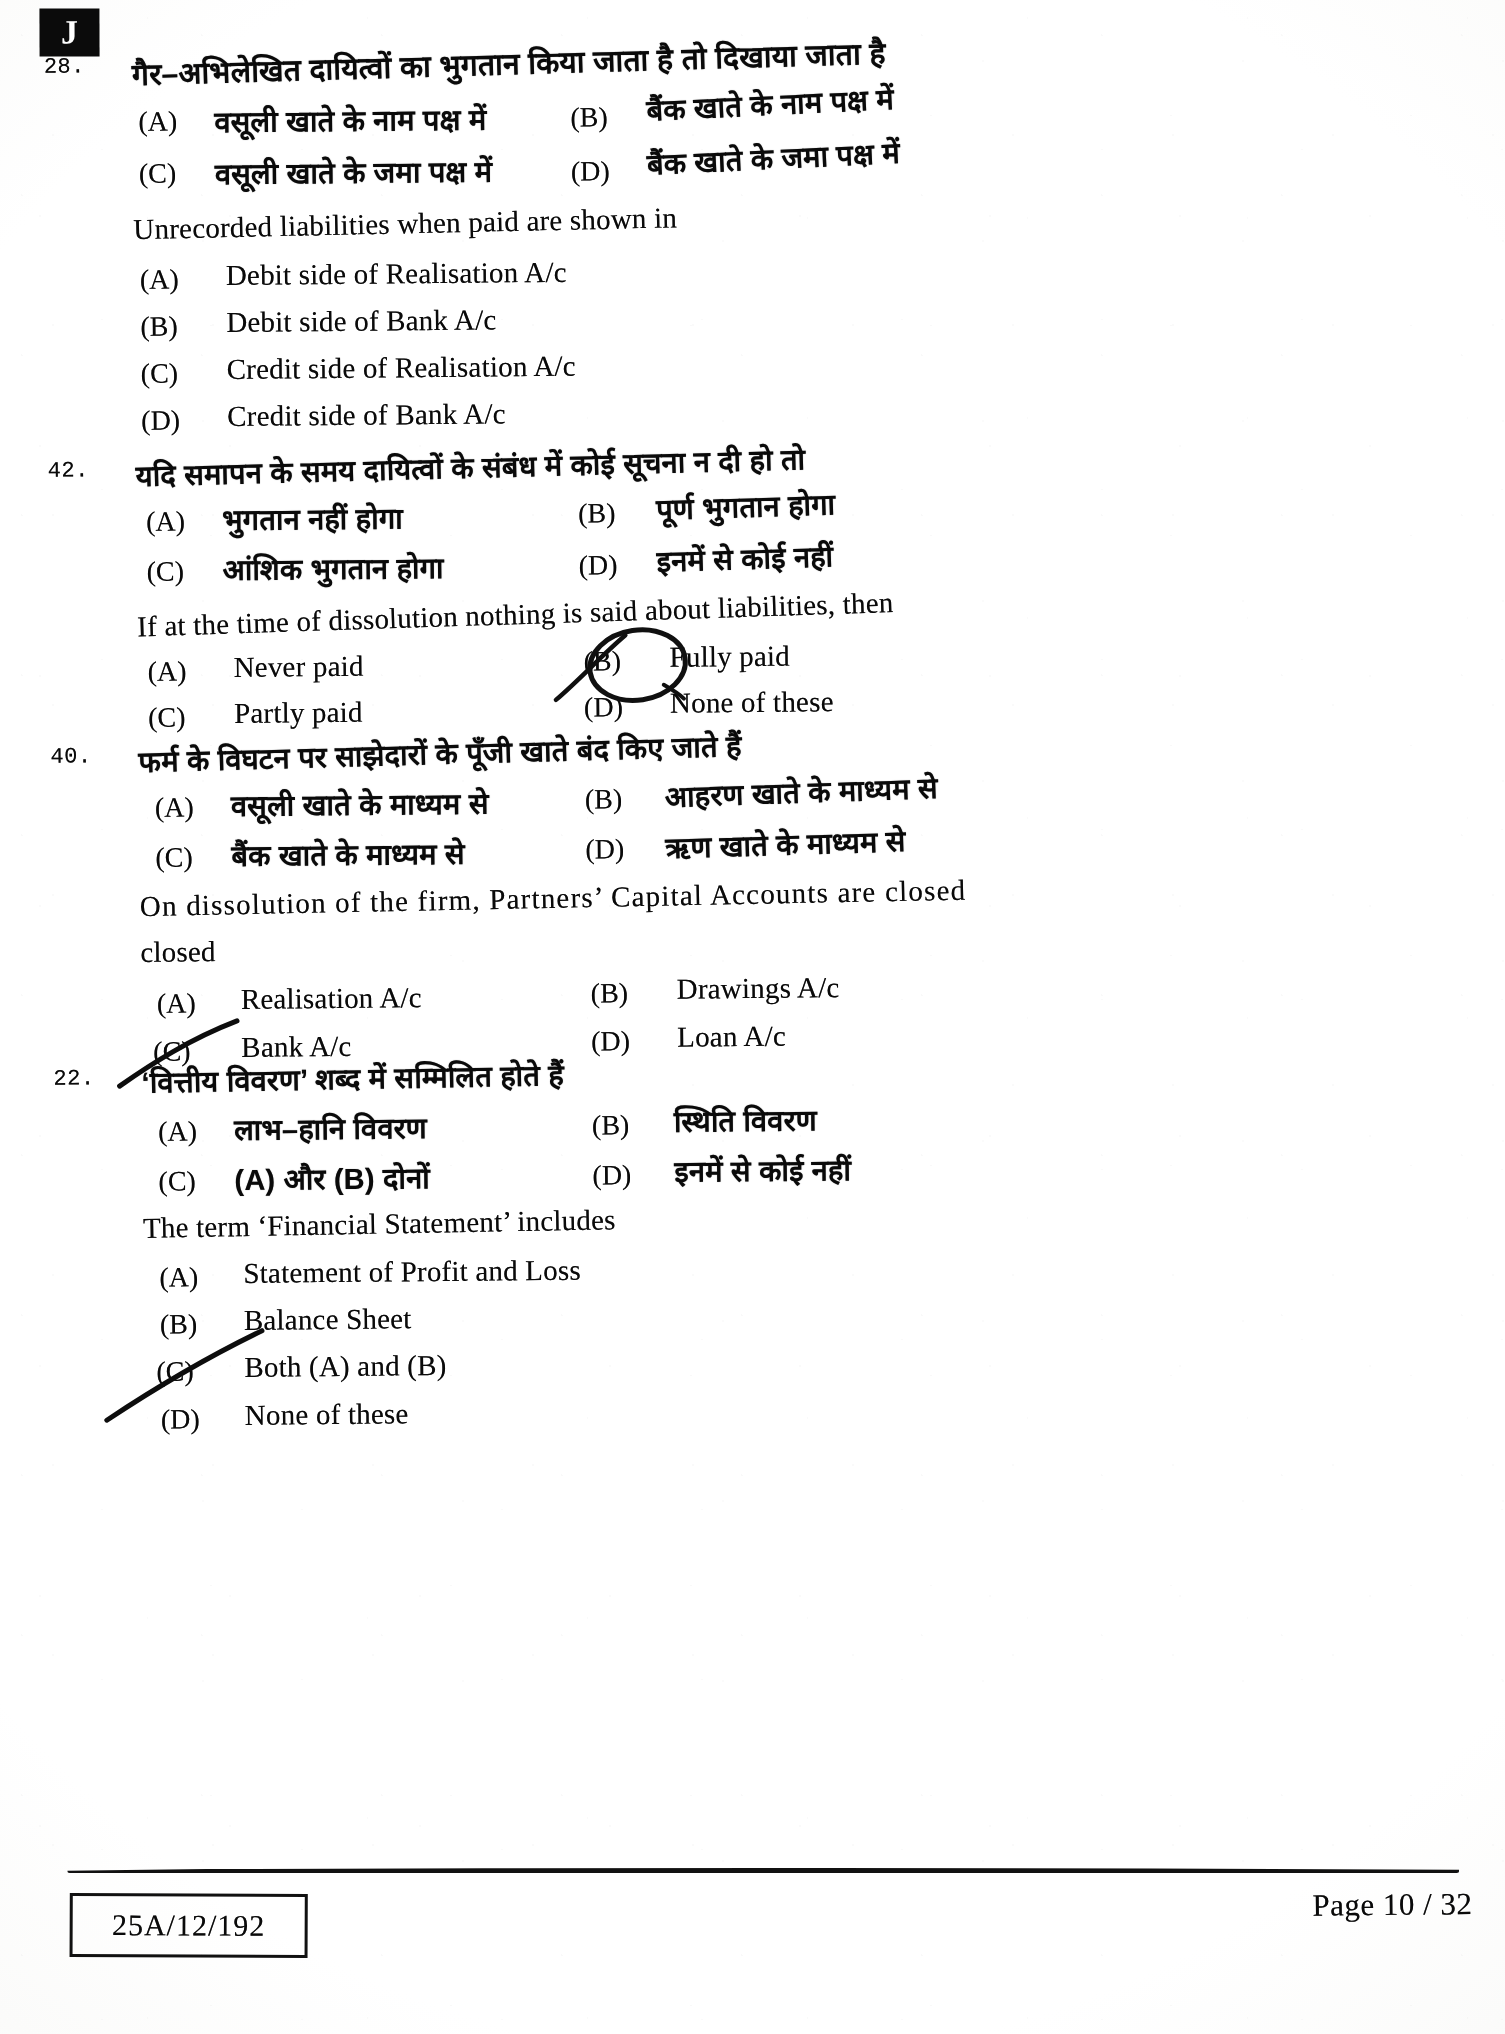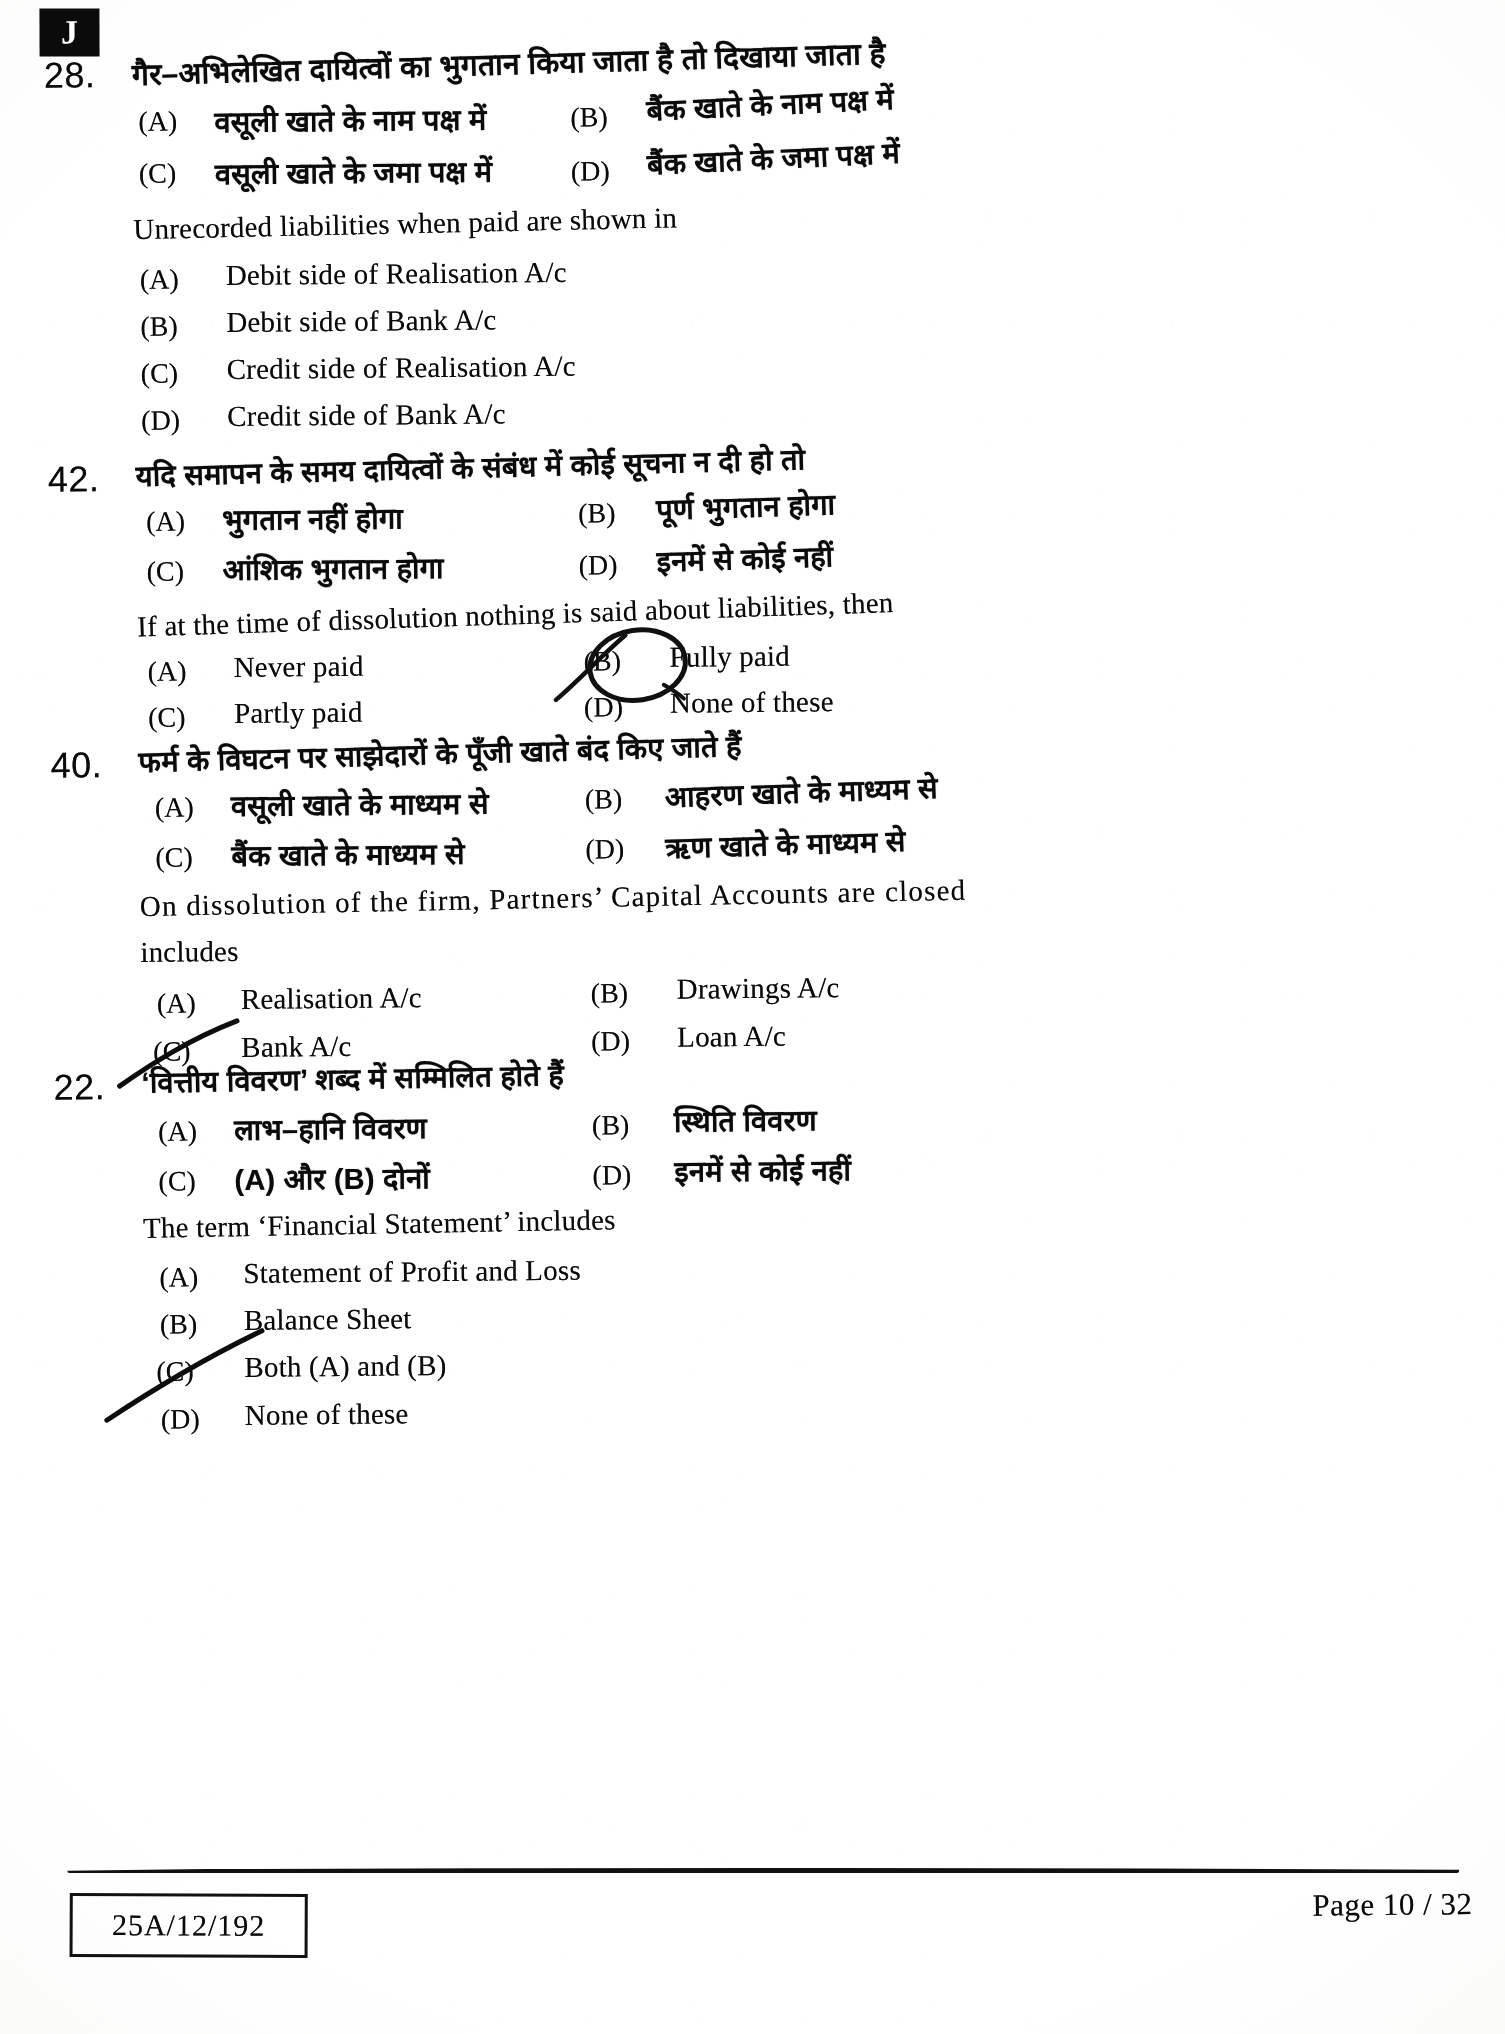--- a/index.html
+++ b/index.html
@@ -50,22 +50,22 @@
     color:#fff;
     font-family:"Liberation Serif", serif;
     font-size:34px;font-weight:700;
     display:flex;align-items:center;justify-content:center;
     line-height:1;
     transform:rotate(0.4deg);
   }
 
   
   .qnum{
-    font-size:36px;font-weight:400;
-    font-family:Liberation Sans, sans-serif;
+    font-size:22px;font-weight:400;
+    font-family:Liberation Mono, monospace;
     letter-spacing:.5px;
   }
   .hi{
     font-family:"Liberation Sans", sans-serif;
     font-size:29px;
     font-weight:700;
     letter-spacing:.2px;
     white-space:nowrap;
   }
   .en{
@@ -189,21 +189,21 @@
     <div class="abs hi ink2" style="left:232px;top:780px;">वसूली खाते के माध्यम से</div>
     <div class="abs lbl ink1" style="left:586px;top:782px;">(B)</div>
     <div class="abs hi ink2" style="left:666px;top:772px;transform:rotate(-1.4deg);">आहरण खाते के माध्यम से</div>
 
     <div class="abs lbl ink1" style="left:156px;top:836px;">(C)</div>
     <div class="abs hi ink2" style="left:232px;top:830px;">बैंक खाते के माध्यम से</div>
     <div class="abs lbl ink1" style="left:586px;top:832px;">(D)</div>
     <div class="abs hi ink2" style="left:666px;top:824px;transform:rotate(-1.2deg);">ऋण खाते के माध्यम से</div>
 
     <div class="abs en ink1" style="left:140px;top:880px;letter-spacing:1.2px;transform:rotate(-0.6deg);">On dissolution of the firm, Partners’ Capital Accounts are closed</div>
-    <div class="abs en ink1" style="left:140px;top:930px;">includes</div>
+    <div class="abs en ink1" style="left:140px;top:930px;">closed</div>
 
     <div class="abs lbl ink1" style="left:156px;top:982px;">(A)</div>
     <div class="abs en ink1" style="left:240px;top:978px;">Realisation A/c</div>
     <div class="abs lbl ink1" style="left:590px;top:976px;">(B)</div>
     <div class="abs en ink1" style="left:676px;top:972px;">Drawings A/c</div>
 
     <div class="abs lbl ink1" style="left:152px;top:1030px;">(C)</div>
     <div class="abs en ink1" style="left:240px;top:1026px;">Bank A/c</div>
     <div class="abs lbl ink1" style="left:590px;top:1024px;">(D)</div>
     <div class="abs en ink1" style="left:676px;top:1020px;">Loan A/c</div>

